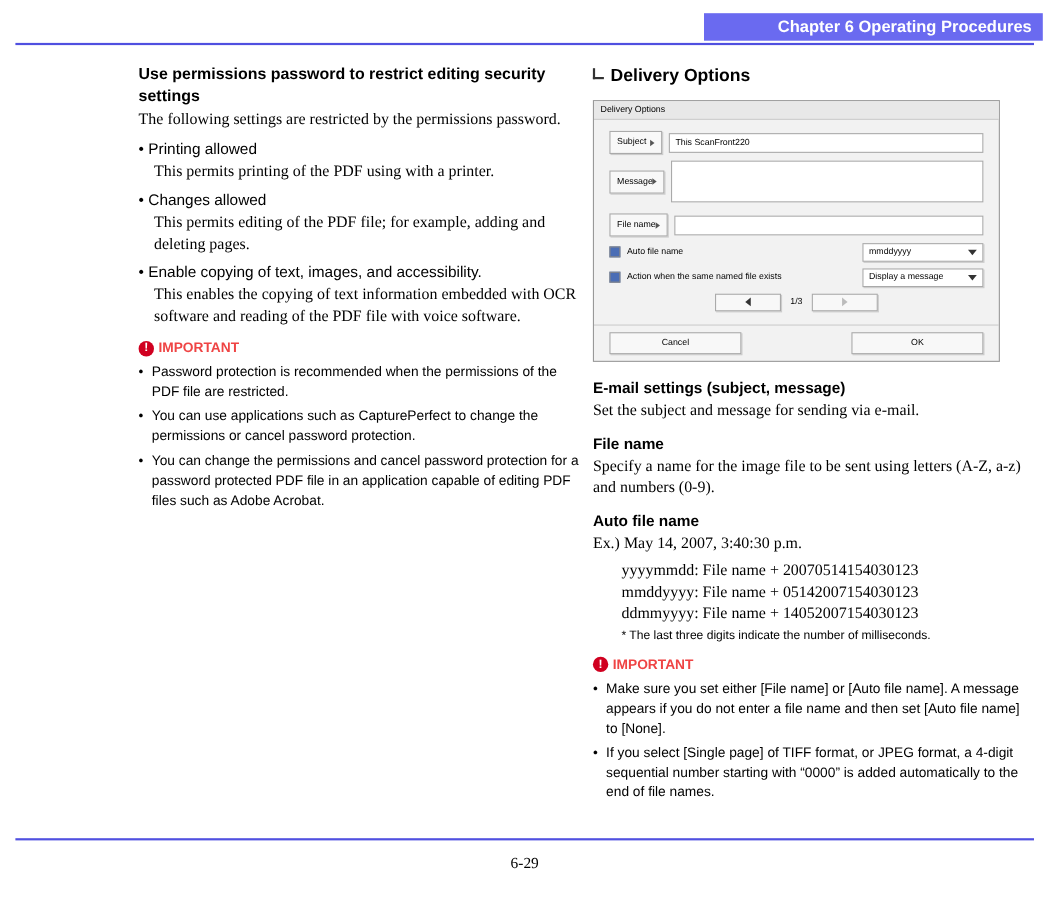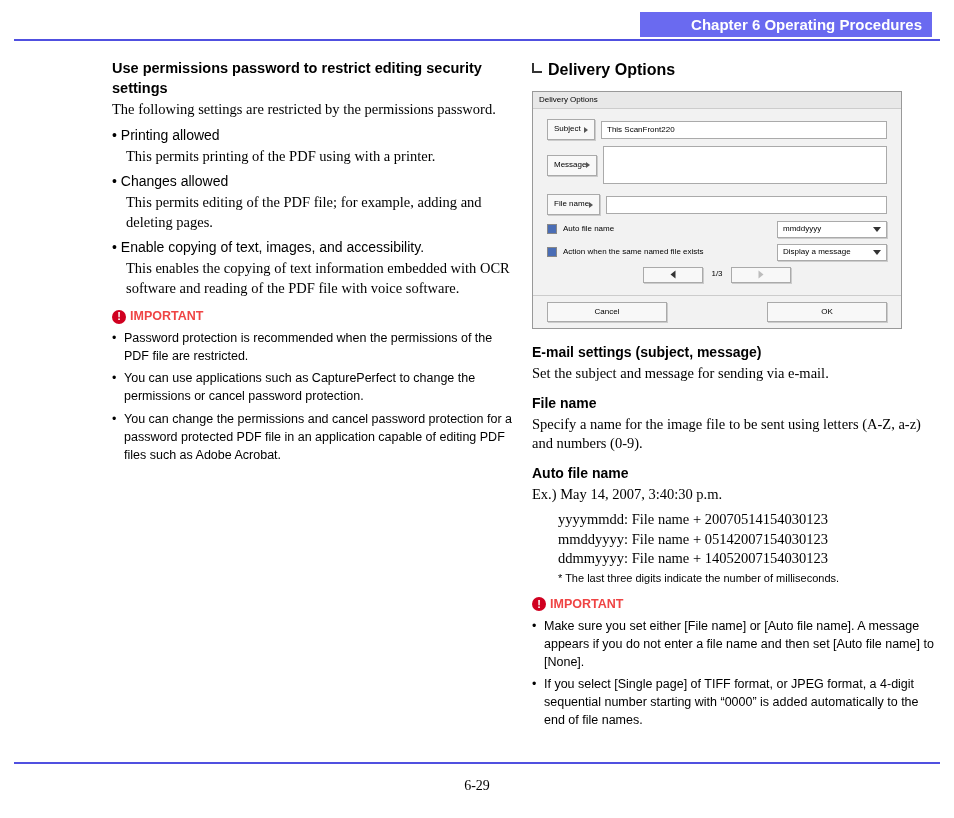--- a/index.html
+++ b/index.html
@@ -14,31 +14,31 @@
   }
   .header-bar {
     background: #6a6af0;
     color: #fff;
     font-family: Arial, Helvetica, sans-serif;
     font-weight: bold;
     font-size: 15px;
     padding: 4px 10px;
     text-align: right;
     margin-left: 640px;
-    margin-right: 22px;
+    margin-right: 6px;
     margin-top: 12px;
   }
   .header-rule {
     border: none;
     border-top: 2px solid #5050e0;
     margin: 2px 14px 0 14px;
   }
   .columns {
     display: flex;
-    padding: 18px 14px 0 2px;
+    padding: 18px 14px 0 16px;
     gap: 12px;
   }
   .col {
     flex: 1;
     font-size: 14.5px;
     line-height: 1.35;
   }
   .col-left { padding-left: 110px; }
   .bold-heading {
     font-family: Arial, Helvetica, sans-serif;

